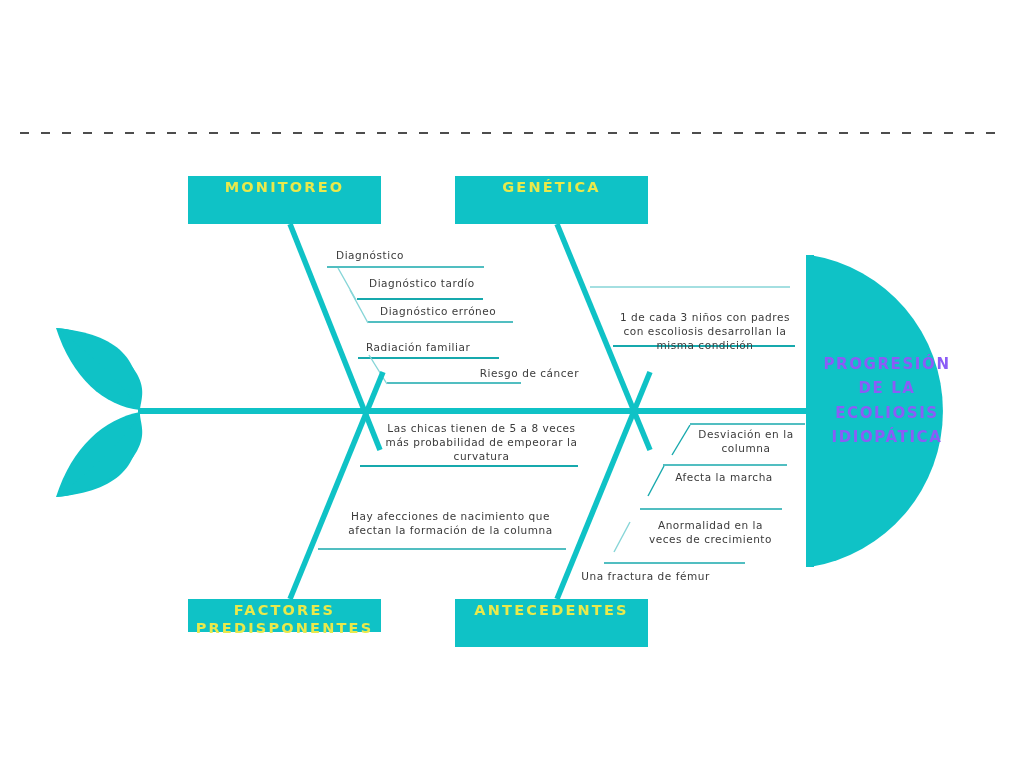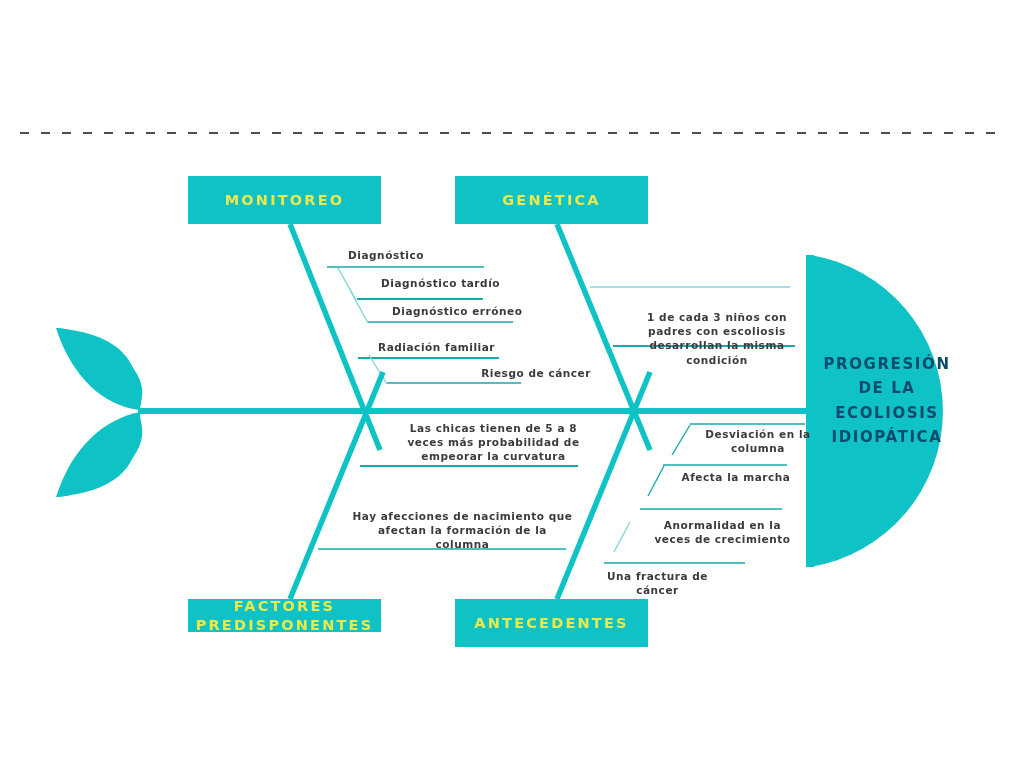--- a/index.html
+++ b/index.html
@@ -23,57 +23,55 @@
     left: 0;
     top: 0;
     width: 1024px;
     height: 768px;
   }
 
   
   .cat-box {
     position: absolute;
     display: flex;
-    align-items: center;
     justify-content: center;
     text-align: center;
     background: #0FC2C6;
     color: #E9E94B;
     font-weight: bold;
     font-size: 14.5px;
     letter-spacing: 2.2px;
     line-height: 1.25;
     box-sizing: border-box;
     padding: 2px 2px;
   }
 
   
   .head-title {
     position: absolute;
     left: 812px;
     top: 352px;
     width: 150px;
     text-align: center;
-    color: #0c4a6e;
+    color: #8b5cf6;
     font-weight: bold;
     font-size: 15px;
     letter-spacing: 1.6px;
     line-height: 1.62;
   }
 
   
   .cause {
     position: absolute;
     color: #3b3b3b;
-    font-weight: bold;
+    font-weight: normal;
     font-size: 10.5px;
     letter-spacing: 0.55px;
     line-height: 1.35;
     box-sizing: border-box;
-    margin-left: 12px;
   }
   .cause.ta-left   { text-align: left; }
   .cause.ta-center { text-align: center; }
 </style>
 </head>
 <body>
 
 <div id="canvas">
 
   <svg id="diagram-svg" viewBox="0 0 1024 768">
@@ -167,15 +165,15 @@
   <div class="cause ta-left" style="left:414px; top:366px; width:165px;text-align:right;">Riesgo de cáncer</div>
 
   <div class="cause ta-center" style="left:613px; top:310px; width:184px;">1 de cada 3 niños con padres con escoliosis desarrollan la misma condición</div>
 
   <div class="cause ta-center" style="left:379px; top:421px; width:205px;">Las chicas tienen de 5 a 8 veces más probabilidad de empeorar la curvatura</div>
   <div class="cause ta-center" style="left:337px; top:509px; width:227px;">Hay afecciones de nacimiento que afectan la formación de la columna</div>
 
   <div class="cause ta-center" style="left:691px; top:427px; width:110px;">Desviación en la columna</div>
   <div class="cause ta-center" style="left:664px; top:470px; width:120px;">Afecta la marcha</div>
   <div class="cause ta-center" style="left:641px; top:518px; width:139px;">Anormalidad en la veces de crecimiento</div>
-  <div class="cause ta-center" style="left:576px; top:569px; width:139px;">Una fractura de cáncer</div>
+  <div class="cause ta-center" style="left:576px; top:569px; width:139px;">Una fractura de fémur</div>
 
 </div>
 
 </body></html>

